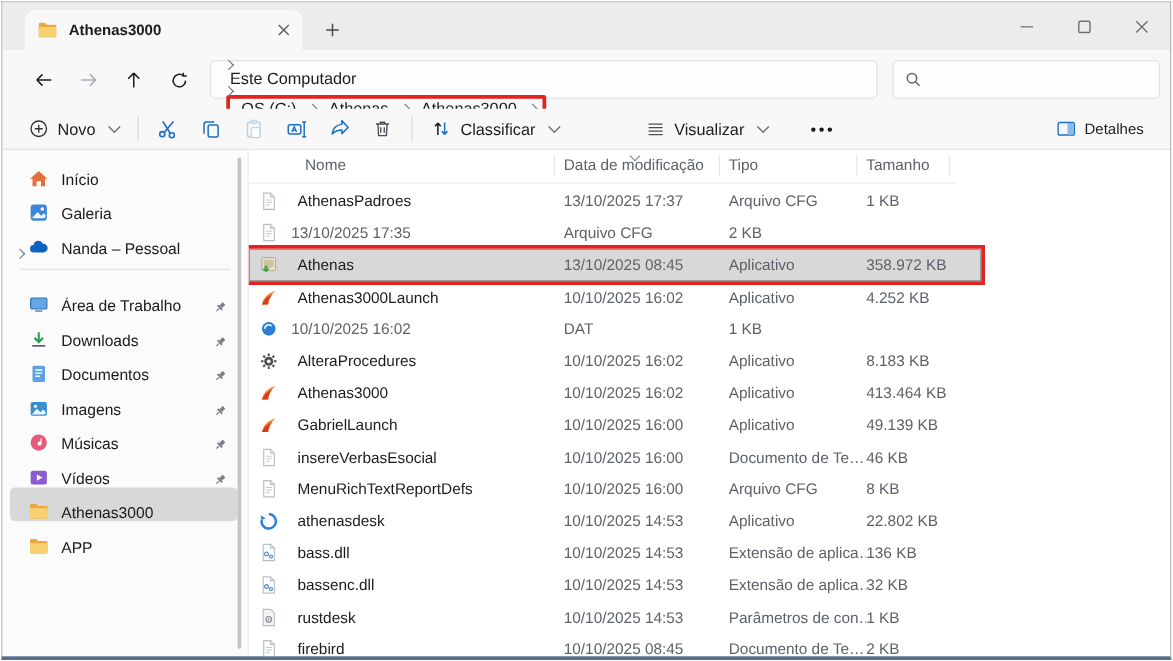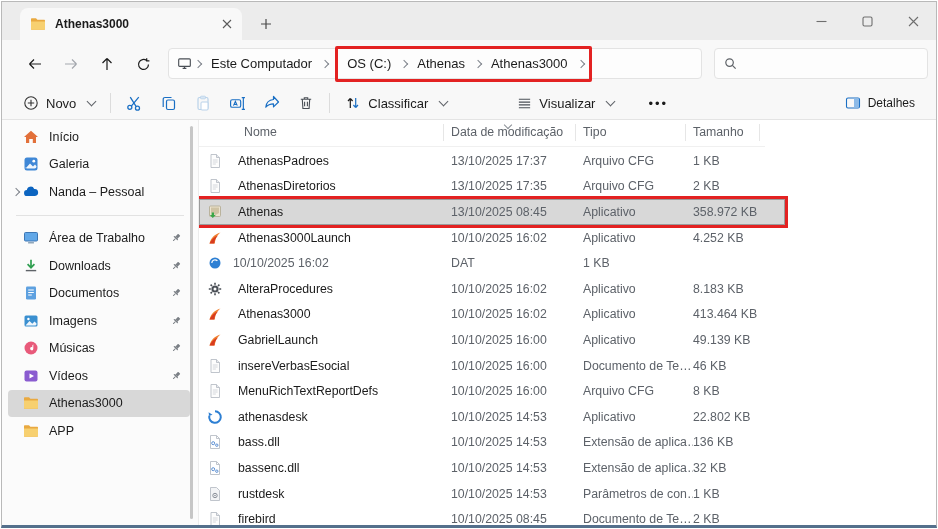--- a/index.html
+++ b/index.html
@@ -12,22 +12,22 @@
     border-radius:8px 8px 0 0;display:flex;align-items:center;gap:9px;padding:0 10px;box-sizing:border-box;}
   .tab-title{font-size:12px;font-weight:bold;color:#1b1b1b;flex:1;white-space:nowrap;overflow:hidden;}
   .icx{display:inline-block;vertical-align:middle;}
   .newtab{position:absolute;left:252px;top:10px;width:24px;height:24px;display:flex;align-items:center;justify-content:center;}
   .wincontrols{position:absolute;right:0;top:0;height:38px;display:flex;}
   .wc{width:46px;height:38px;display:flex;align-items:center;justify-content:center;color:#6e6e6e;}
   
   .navbar{position:absolute;left:0;top:38px;right:0;height:47px;background:#f8f8f8;}
   .navbtn{position:absolute;top:9px;width:30px;height:30px;display:flex;align-items:center;justify-content:center;}
   .addressbar{position:absolute;left:166px;top:8px;width:534px;height:31px;background:#fdfdfd;
-    border:1px solid #e3e3e3;border-radius:4px;display:flex;align-items:center;padding:0 8px;box-sizing:border-box;
-    font-size:13px;color:#1b1b1b;}
+    border:1px solid #e3e3e3;border-radius:4px;display:flex;align-items:flex-start;padding:0 8px;box-sizing:border-box;
+    font-size:13px;color:#1b1b1b;flex-direction:column;}
   .crumb{padding:0 7px;white-space:nowrap;}
   .cr{display:inline-block;width:5px;height:5px;border-top:1.4px solid #7d828a;border-right:1.4px solid #7d828a;
     transform:rotate(45deg);margin:0 3px;flex:none;}
   .cd{display:inline-block;width:6px;height:6px;border-right:1.4px solid #5f6368;border-bottom:1.4px solid #5f6368;
     transform:rotate(45deg);margin-left:5px;margin-top:-3px;}
   .redbox{display:inline-flex;align-items:center;height:30px;border:3px solid #e32222;border-radius:2px;
     margin-left:4px;padding:0 2px;background:transparent;}
   .searchbox{position:absolute;left:712px;top:8px;width:214px;height:31px;background:#fdfdfd;border:1px solid #e3e3e3;
     border-radius:4px;display:flex;align-items:center;padding:0 8px;box-sizing:border-box;}
   .searchbox input{border:none;outline:none;background:transparent;flex:1;font-size:12.5px;
@@ -36,21 +36,21 @@
   
   .toolbar{position:absolute;left:0;top:85px;right:0;height:33px;background:#f8f8f8;border-bottom:1px solid #e4e4e4;
     display:flex;align-items:center;padding:0 12px;box-sizing:border-box;font-size:13px;color:#1b1b1b;}
   .tbtn{display:flex;align-items:center;gap:7px;padding:0 9px;height:28px;border-radius:4px;white-space:nowrap;}
   .tsep{width:1px;height:20px;background:#dcdcdc;margin:0 6px;flex:none;}
   .spacer{flex:1;}
   
   .bodywrap{position:absolute;left:0;top:118px;right:0;bottom:0;display:flex;}
   .sidebar{width:196px;flex:none;position:relative;background:#fbfbfb;overflow:hidden;}
   .sb-list{padding-top:3px;}
-  .sb-item{display:flex;align-items:center;height:27.5px;margin:0 8px 0 6px;border-radius:4px;
+  .sb-item{display:flex;align-items:flex-end;height:27.5px;margin:0 8px 0 6px;border-radius:4px;
     font-size:12.5px;color:#1b1b1b;}
   .sb-item.sel{background:#d8d8d8;}
   .exp{width:15px;flex:none;display:flex;align-items:center;justify-content:center;}
   .sb-ic{width:16px;height:16px;flex:none;margin-right:10px;}
   .sb-label{flex:1;white-space:nowrap;overflow:hidden;}
   .pin{width:12px;height:12px;flex:none;margin-right:8px;}
   .sb-div{height:1px;background:#e2e2e2;margin:9px 14px;}
   .sb-scroll{position:absolute;right:5px;top:6px;width:3px;bottom:6px;background:#c6c6c6;border-radius:2px;}
   .main{flex:1;position:relative;background:#fff;border-left:1px solid #ececec;overflow:hidden;}
   
@@ -459,21 +459,20 @@
             <span class="c-dim">13/10/2025 17:37</span>
             <span class="c-dim">Arquivo CFG</span>
             <span class="c-dim c-size">1 KB</span>
           </div>
           <div class="row">
             <span class="icw">
               <svg class="icx">
                 <use href="#i-doc"></use>
               </svg>
             </span>
-            <span class="c-name">AthenasDiretorios</span>
             <span class="c-dim">13/10/2025 17:35</span>
             <span class="c-dim">Arquivo CFG</span>
             <span class="c-dim c-size">2 KB</span>
           </div>
           <div class="row sel-row">
             <span class="icw">
               <svg class="icx">
                 <use href="#i-installer"></use>
               </svg>
             </span>

